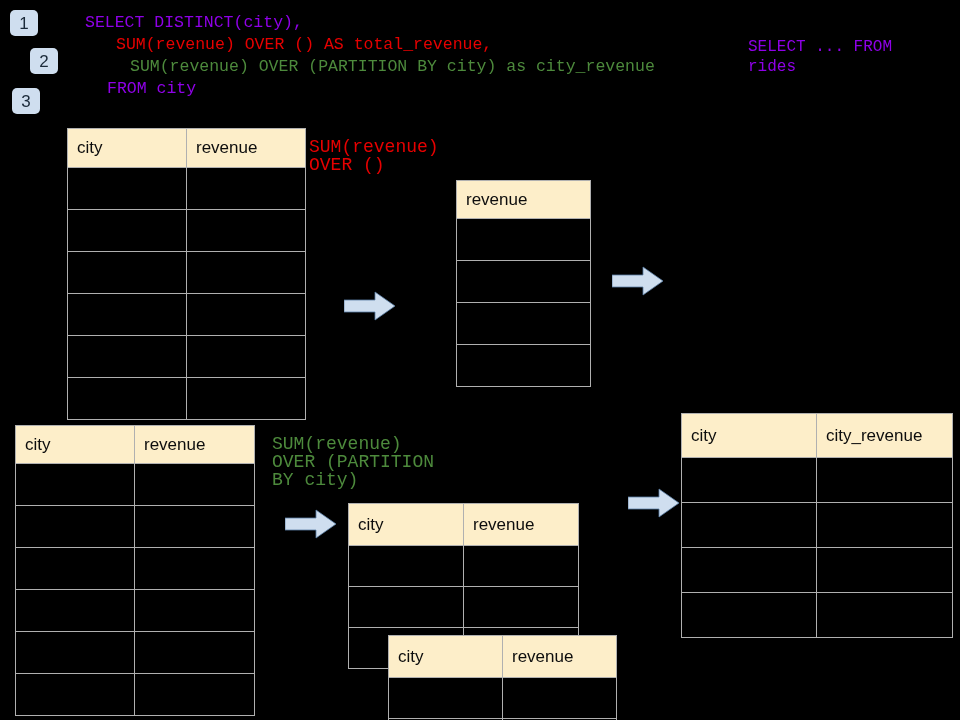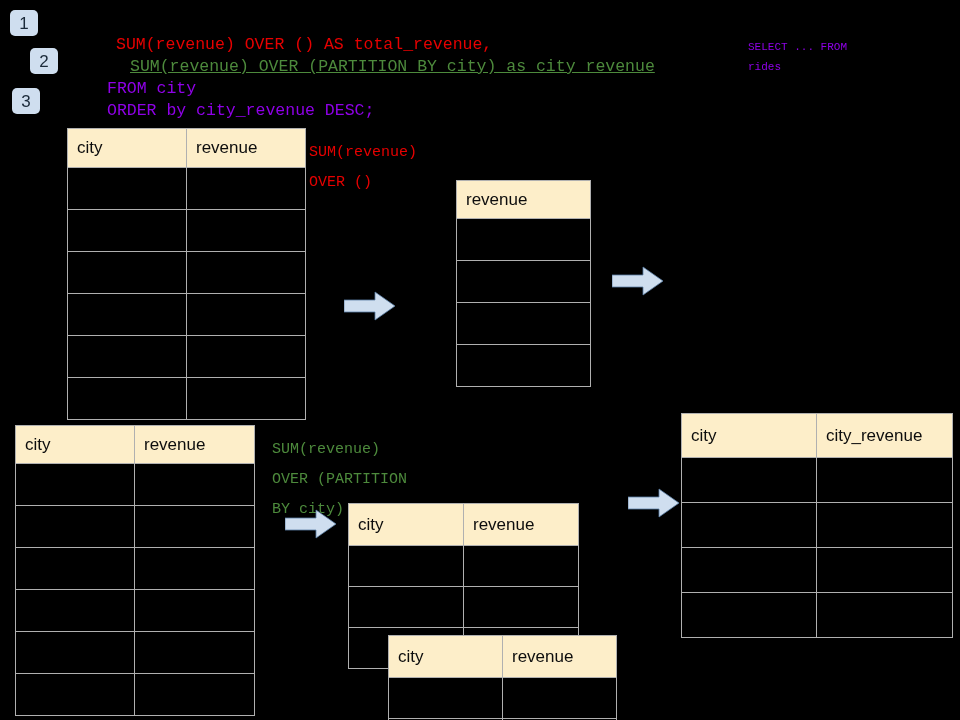--- a/index.html
+++ b/index.html
@@ -37,37 +37,37 @@
   .code {
     position: absolute;
     font-family: "Liberation Mono", monospace;
     font-size: 16.5px;
     letter-spacing: 0px;
     white-space: pre;
     line-height: 22px;
   }
   .code-purple { color: #8f00e8; }
   .code-red    { color: #e60000; }
-  .code-green  { color: #4d8a3c; text-decoration: underline; }
+  .code-green  { color: #4d8a3c; }
 
   .code-small {
     position: absolute;
     font-family: "Liberation Mono", monospace;
-    font-size: 11px;
+    font-size: 16px;
     line-height: 20px;
     white-space: pre;
     color: #8f00e8;
   }
 
   
   .annot {
     position: absolute;
     font-family: "Liberation Mono", monospace;
-    font-size: 15px;
-    line-height: 30px;
+    font-size: 18px;
+    line-height: 18px;
     white-space: pre;
   }
   .annot-red   { color: #e60000; }
   .annot-green { color: #4d8a3c; }
 
   
   .tbl {
     position: absolute;
     border-collapse: collapse;
     table-layout: fixed;
@@ -104,28 +104,28 @@
   <div class="badge" style="left:10px; top:10px;">
     <span>1</span>
   </div>
   <div class="badge" style="left:30px; top:48px;">
     <span>2</span>
   </div>
   <div class="badge" style="left:12px; top:88px;">
     <span>3</span>
   </div>
 
+  <div class="code code-purple" style="left:85px; top:12px;">SELECT DISTINCT(city),</div>
 
   <div class="code code-red" style="left:116px; top:34px;">SUM(revenue) OVER () AS total_revenue,</div>
 
   <div class="code code-green" style="left:130px; top:56px;">SUM(revenue) OVER (PARTITION BY city) as city_revenue</div>
 
   <div class="code code-purple" style="left:107px; top:78px;">FROM city</div>
 
-  <div class="code code-purple" style="left:107px; top:100px;">ORDER by city_revenue DESC;</div>
 
   <div class="code-small" style="left:748px; top:37px;">SELECT ... FROM
 rides</div>
 
   <div class="annot annot-red" style="left:309px; top:138px;">SUM(revenue)
 OVER ()</div>
 
   <div class="annot annot-green" style="left:272px; top:435px;">SUM(revenue)
 OVER (PARTITION
 BY city)</div>

